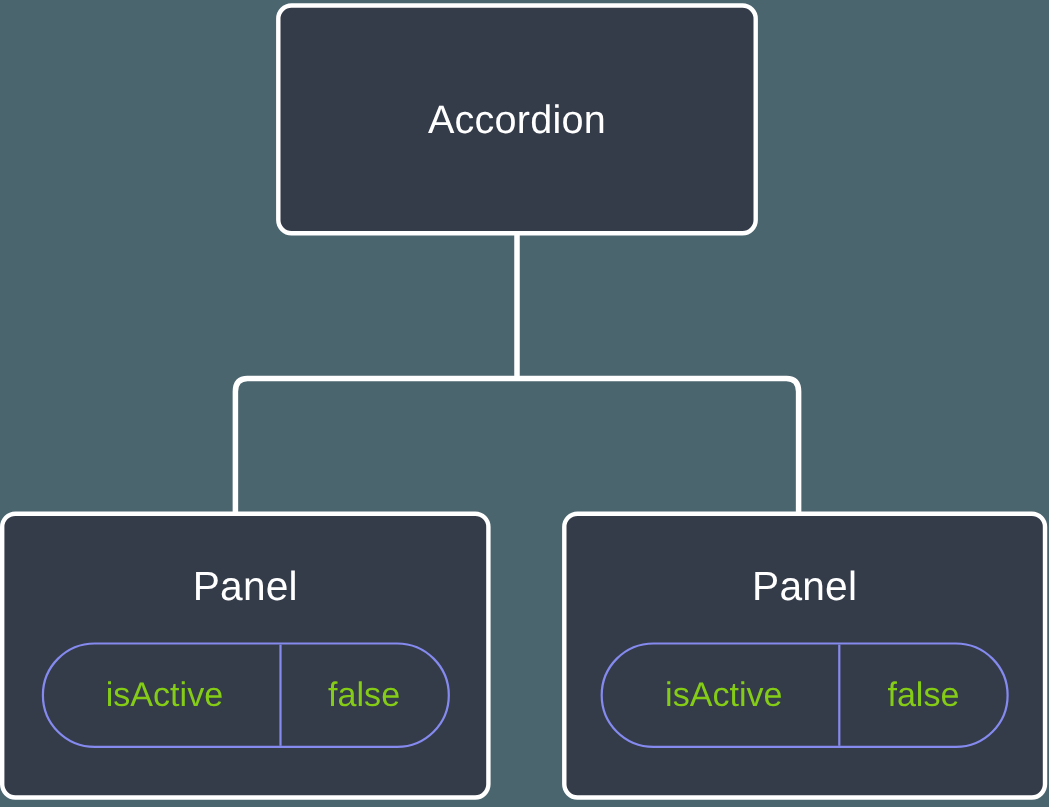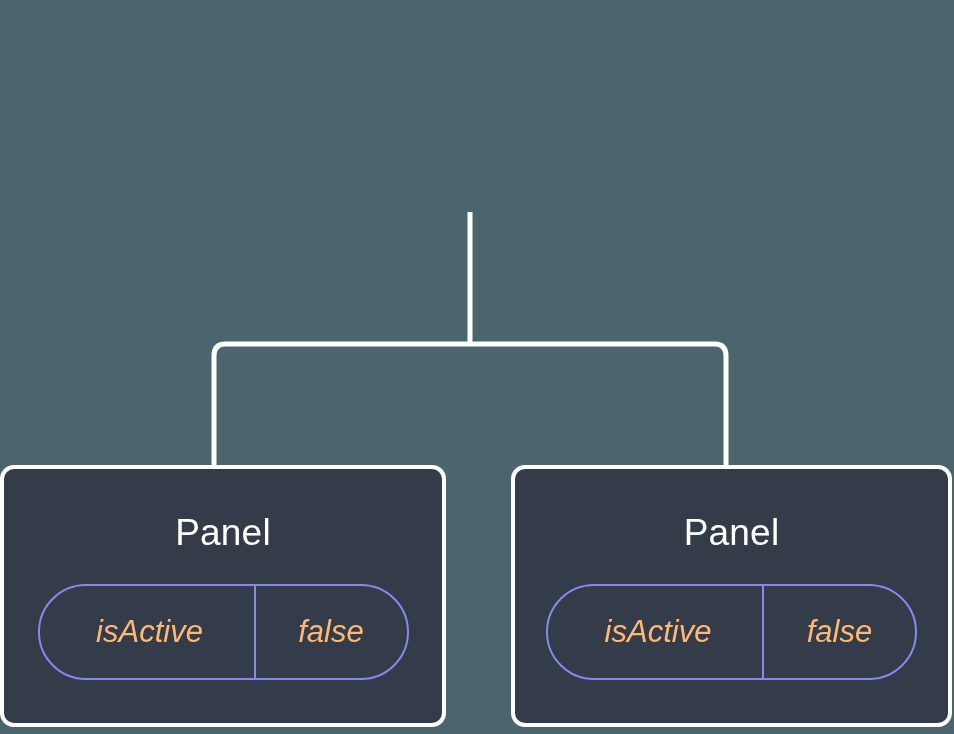--- a/index.html
+++ b/index.html
@@ -99,26 +99,25 @@
 
   .node-child-right .pill {
     width: 371px;
   }
 
   .pill-key,
   .pill-val {
     display: flex;
     align-items: center;
     justify-content: center;
-    color: #fdba74;
+    color: #84cc16;
     font-size: 31px;
     font-weight: 400;
     white-space: nowrap;
     line-height: 1;
-    font-style: italic;
   }
 
   .pill-key {
     flex: 0 0 208px;
     padding-left: 6px;
   }
 
   .pill-divider {
     width: 2px;
     background: #858aee;
@@ -136,20 +135,23 @@
 
   <svg id="edges" viewBox="0 0 954 734" width="954" height="734" xmlns="http://www.w3.org/2000/svg">
 
     <path d="M 470 212 L 470 344" fill="none" stroke="#ffffff" stroke-width="5" stroke-linecap="butt"></path>
 
     <path d="M 470 344 L 225 344 Q 214 344 214 356 L 214 470" fill="none" stroke="#ffffff" stroke-width="5" stroke-linecap="butt" stroke-linejoin="round"></path>
 
     <path d="M 470 344 L 715 344 Q 726 344 726 356 L 726 470" fill="none" stroke="#ffffff" stroke-width="5" stroke-linecap="butt" stroke-linejoin="round"></path>
   </svg>
 
+  <div class="node node-root">
+    <div class="node-title">Accordion</div>
+  </div>
 
   <div class="node node-child-left">
     <div class="node-title">Panel</div>
     <div class="pill">
       <div class="pill-key">isActive</div>
       <div class="pill-divider"></div>
       <div class="pill-val">false</div>
     </div>
   </div>
 

